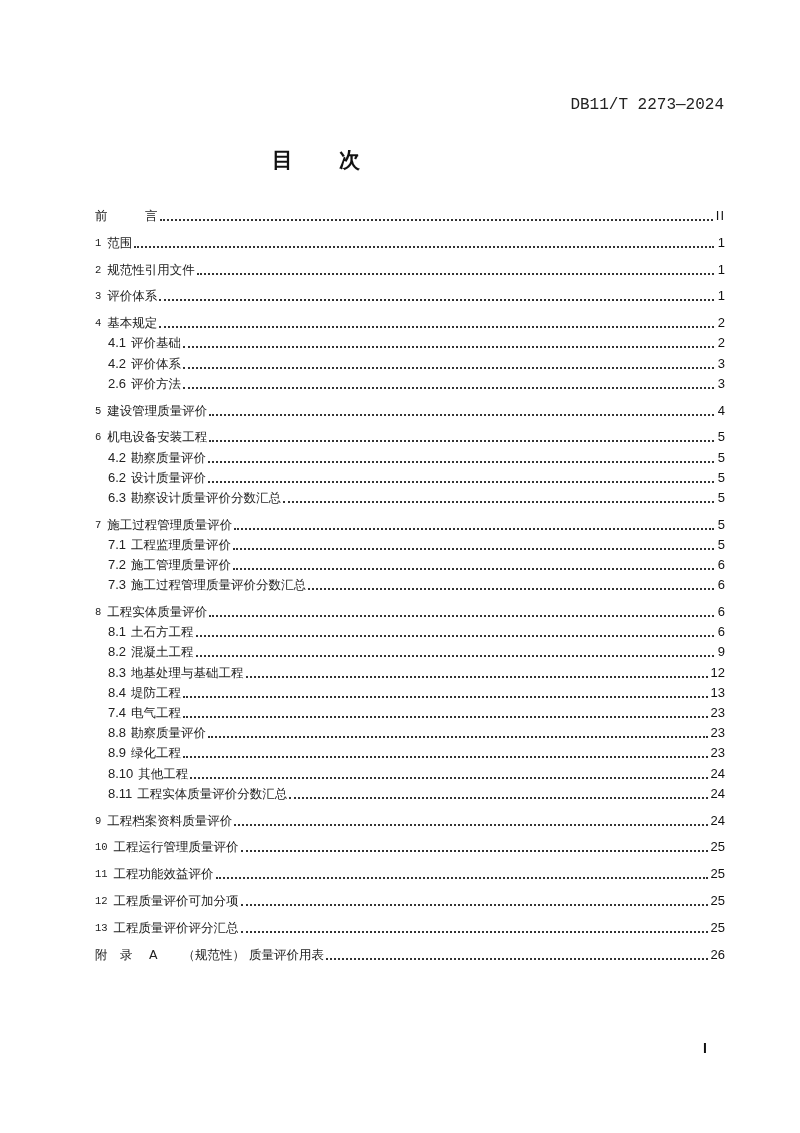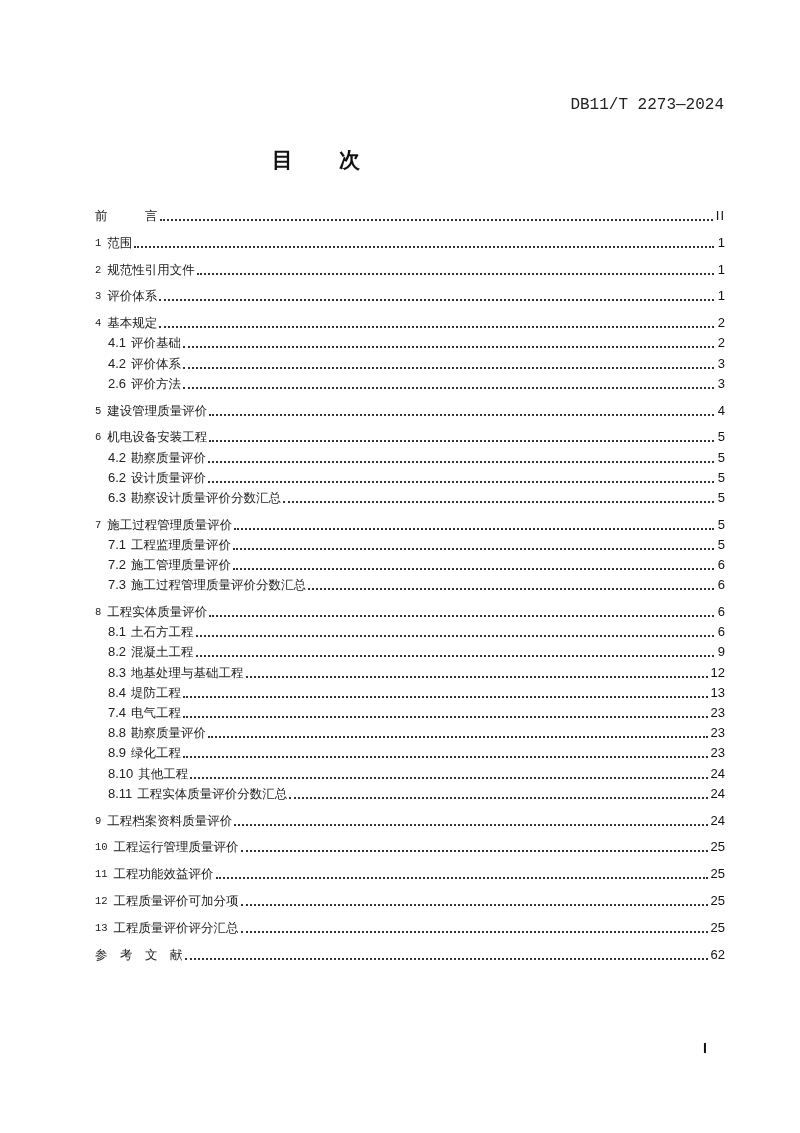--- a/index.html
+++ b/index.html
@@ -226,19 +226,19 @@
     <span class="leader"></span>
     <span class="page">25</span>
   </div>
   <div class="row top-gap">
     <span class="num">13</span>
     <span class="label">工程质量评价评分汇总</span>
     <span class="leader"></span>
     <span class="page">25</span>
   </div>
   <div class="row top-gap spaced">
-    <span class="label">参　考　文　献</span>
-    <span class="leader"></span>
-    <span class="page">62</span>
+    <span class="label">附　录　 A　　（规范性） 质量评价用表</span>
+    <span class="leader"></span>
+    <span class="page">26</span>
   </div>
 </div>
 
 <div class="footer-page">I</div>
 
 </body></html>

